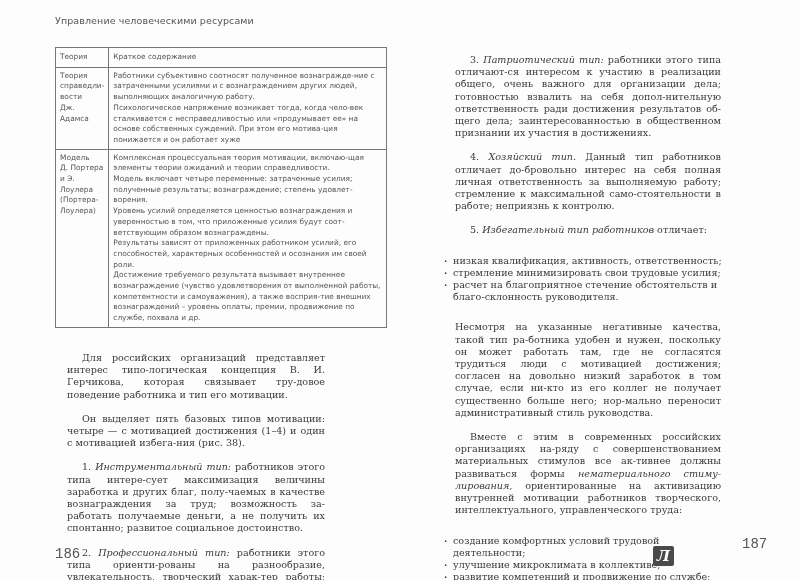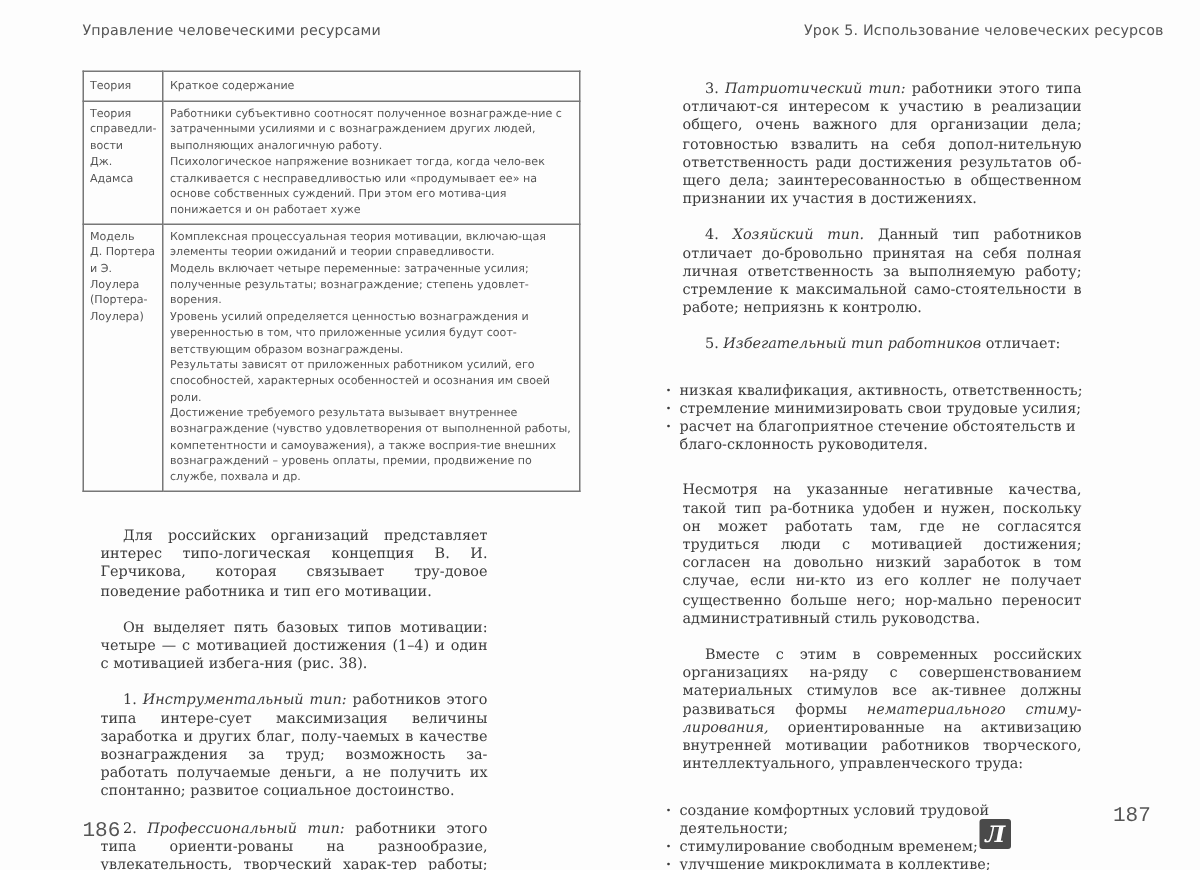--- a/index.html
+++ b/index.html
@@ -117,39 +117,37 @@
     <p>Для российских организаций представляет интерес типо-логическая концепция В. И. Герчикова, которая связывает тру-довое поведение работника и тип его мотивации.</p>
     <p>Он выделяет пять базовых типов мотивации: четыре — с мотивацией достижения (1–4) и один с мотивацией избега-ния (рис. 38).</p>
     <p><span>1. </span><em>Инструментальный тип:</em><span> работников этого типа интере-сует максимизация величины заработка и других благ, полу-чаемых в качестве вознаграждения за труд; возможность за-работать получаемые деньги, а не получить их спонтанно; развитое социальное достоинство.</span></p>
     <p><span>2. </span><em>Профессиональный тип:</em><span> работники этого типа ориенти-рованы на разнообразие, увлекательность, творческий харак-тер работы; возможность проявить себя и доказать, что он может справиться с трудным заданием, которое не каждому по силам; профессиональное совершенствование.</span></p>
   </div>
 
   <div class="page-num">186</div>
 </div>
 
 <div class="page right-page">
-  <div class="running-head">Урок 5. Использование человеческих ресурсов</div>
 
   <div class="body-text">
     <p><span>3. </span><em>Патриотический тип:</em><span> работники этого типа отличают-ся интересом к участию в реализации общего, очень важного для организации дела; готовностью взвалить на себя допол-нительную ответственность ради достижения результатов об-щего дела; заинтересованностью в общественном признании их участия в достижениях.</span></p>
-    <p><span>4. </span><em>Хозяйский тип.</em><span> Данный тип работников отличает до-бровольно принятая на себя полная личная ответственность за выполняемую работу; стремление к максимальной само-стоятельности в работе; неприязнь к контролю.</span></p>
+    <p><span>4. </span><em>Хозяйский тип.</em><span> Данный тип работников отличает до-бровольно интерес на себя полная личная ответственность за выполняемую работу; стремление к максимальной само-стоятельности в работе; неприязнь к контролю.</span></p>
     <p><span>5. </span><em>Избегательный тип работников</em><span> отличает:</span></p>
     <div class="gap"></div>
     <ul class="bullets">
       <li>низкая квалификация, активность, ответственность;</li>
       <li>стремление минимизировать свои трудовые усилия;</li>
       <li>расчет на благоприятное стечение обстоятельств и благо-склонность руководителя.</li>
     </ul>
     <div class="gap"></div>
     <p class="noindent">Несмотря на указанные негативные качества, такой тип ра-ботника удобен и нужен, поскольку он может работать там, где не согласятся трудиться люди с мотивацией достижения; согласен на довольно низкий заработок в том случае, если ни-кто из его коллег не получает существенно больше него; нор-мально переносит административный стиль руководства.</p>
     <p><span>Вместе с этим в современных российских организациях на-ряду с совершенствованием материальных стимулов все ак-тивнее должны развиваться формы </span><em>нематериального стиму-лирования,</em><span> ориентированные на активизацию внутренней мотивации работников творческого, интеллектуального, управленческого труда:</span></p>
     <div class="gap"></div>
     <ul class="bullets">
       <li>создание комфортных условий трудовой деятельности;</li>
-      <li>стимулирование свободным временем;</li>
       <li>улучшение микроклимата в коллективе;</li>
       <li>развитие компетенций и продвижение по службе;</li>
       <li>признание заслуг и достижений в труде;</li>
     </ul>
   </div>
 
   <div class="page-num">187</div>
   <div class="logo">Л</div>
 </div>
 

